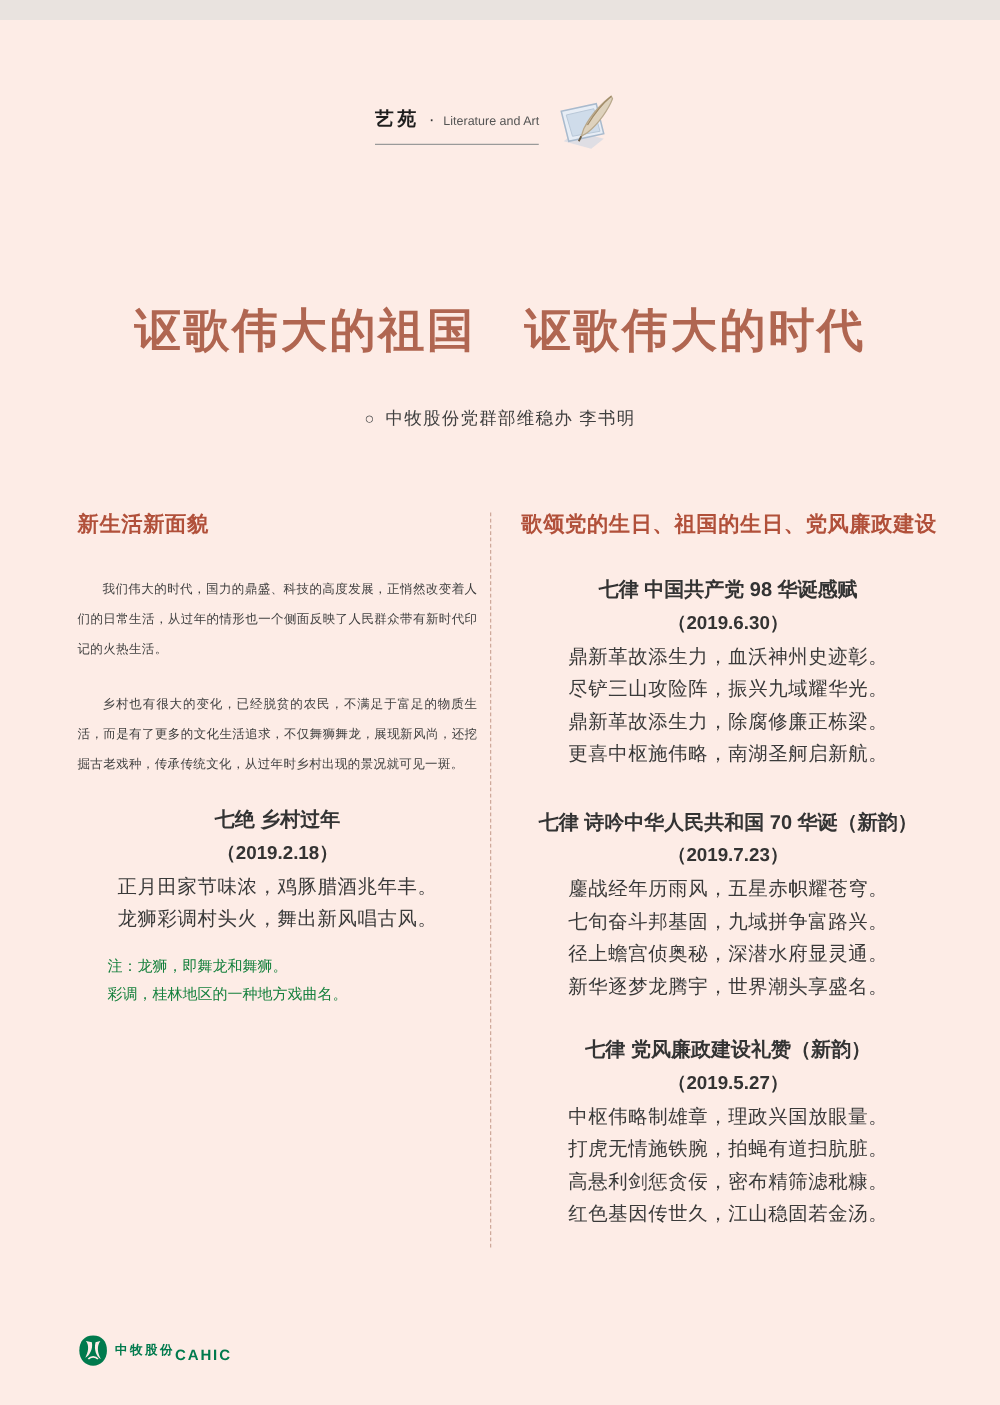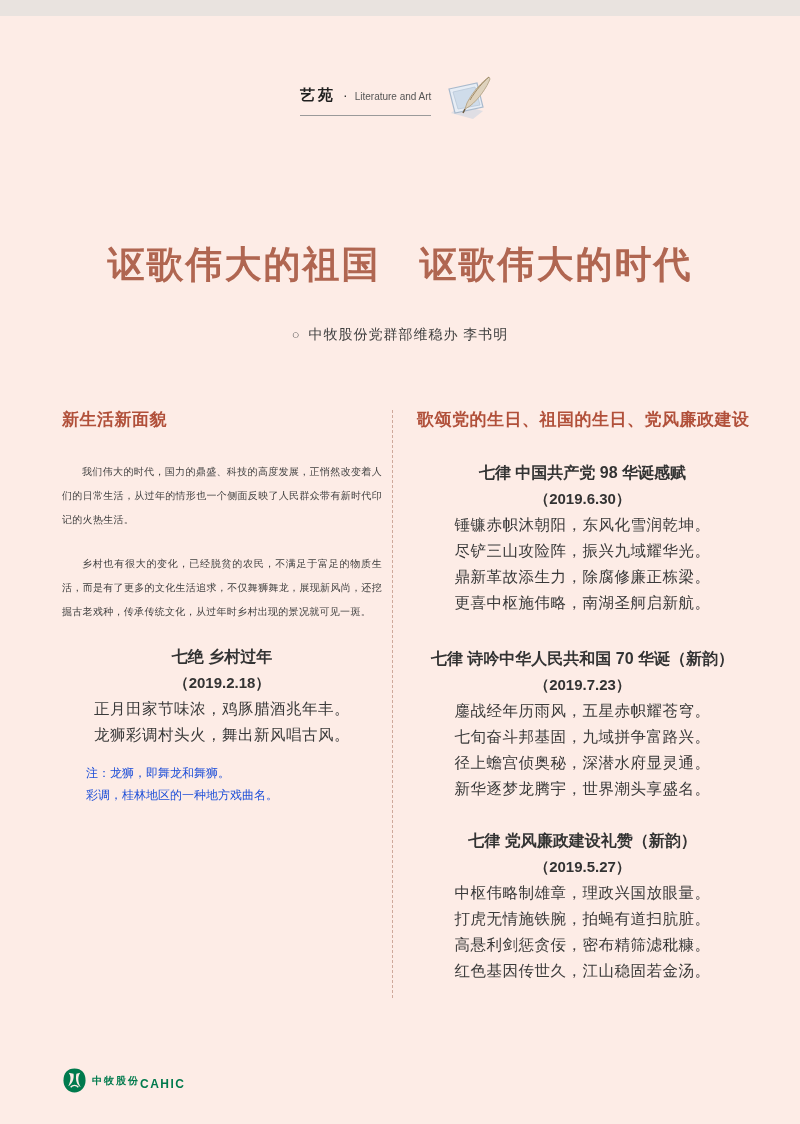--- a/index.html
+++ b/index.html
@@ -69,21 +69,21 @@
   .poem-line{
     font-family:"DejaVu Serif","Liberation Serif",serif;
     font-size:15.5px;line-height:26px;color:var(--poem);
     letter-spacing:0.5px;white-space:nowrap;
   }
   .poem-gap-1{margin-bottom:30px;}
   .poem-gap-2{margin-bottom:26px;}
   .notes{margin-top:12px;padding-left:24px;}
   .note-line{
     font-family:"DejaVu Serif","Liberation Serif",serif;
-    font-size:12px;line-height:22px;color:#1d4ed8;text-align:left;
+    font-size:12px;line-height:22px;color:#15803d;text-align:left;
   }
   
   .footer-logo{
     position:absolute;left:62px;top:1052px;
     display:flex;align-items:center;gap:5px;
   }
   .logo-text{display:flex;line-height:1;}
   .logo-cn{font-size:10px;font-weight:bold;color:var(--green);letter-spacing:2px;}
   .logo-en{font-size:12px;font-weight:bold;color:var(--green);letter-spacing:1.5px;margin-top:2px;}
 </style>
@@ -135,21 +135,21 @@
         <div class="note-line">彩调，桂林地区的一种地方戏曲名。</div>
       </div>
     </div>
 
     <div class="col-right">
       <div class="col-heading">歌颂党的生日、祖国的生日、党风廉政建设</div>
 
       <div class="poem poem-gap-1">
         <div class="poem-title">七律  中国共产党 98 华诞感赋</div>
         <div class="poem-date">（2019.6.30）</div>
-        <div class="poem-line">锤镰赤帜沐朝阳，东风化雪润乾坤。</div>
+        <div class="poem-line">鼎新革故添生力，血沃神州史迹彰。</div>
         <div class="poem-line">尽铲三山攻险阵，振兴九域耀华光。</div>
         <div class="poem-line">鼎新革故添生力，除腐修廉正栋梁。</div>
         <div class="poem-line">更喜中枢施伟略，南湖圣舸启新航。</div>
       </div>
 
       <div class="poem poem-gap-2">
         <div class="poem-title">七律  诗吟中华人民共和国 70 华诞（新韵）</div>
         <div class="poem-date">（2019.7.23）</div>
         <div class="poem-line">鏖战经年历雨风，五星赤帜耀苍穹。</div>
         <div class="poem-line">七旬奋斗邦基固，九域拼争富路兴。</div>

